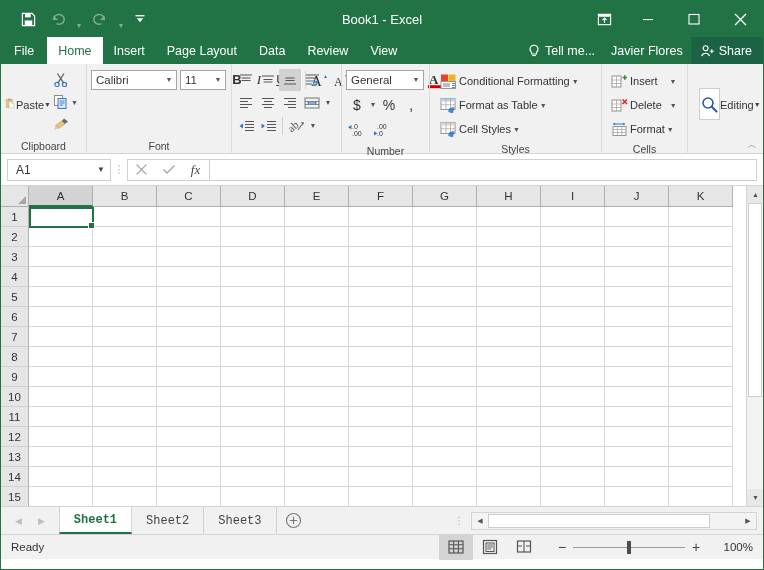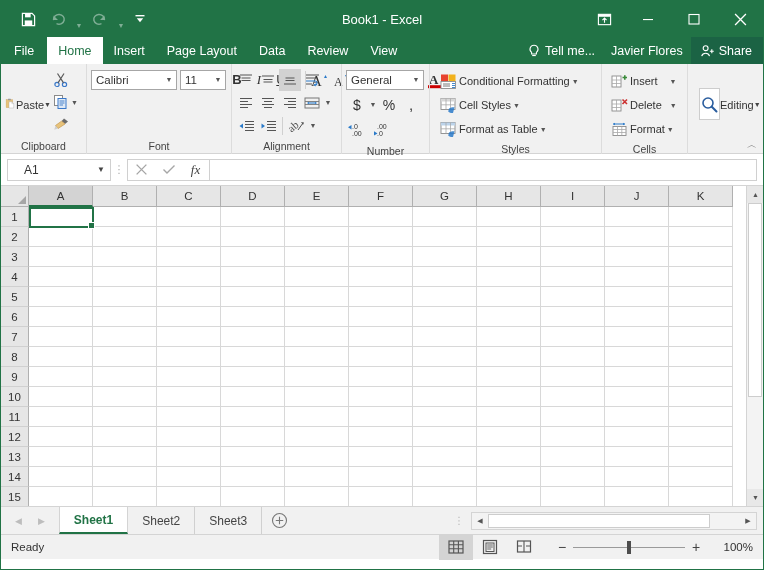--- a/index.html
+++ b/index.html
@@ -195,21 +195,21 @@
     box-sizing: border-box;
     border-bottom: 1px solid #d4d4d4;
   }
   .namebox {
     width: 104px; height: 22px;
     border: 1px solid #d0d0d0;
     background:#fff;
     display: flex; align-items: center;
     font-size: 12px; color: #333;
     box-sizing: border-box;
-    padding-left: 16px;
+    padding-left: 8px;
     justify-content: flex-end;
   }
   .namebox .nval { flex: 1; }
   .namebox .ndd { width: 18px; text-align:center; font-size:8px; color:#444; }
   .fbdots { width: 16px; text-align: center; color: #b0b0b0; font-size: 11px; letter-spacing:0; }
   .fbbtns {
     display: flex; align-items: center;
     height: 22px;
     border: 1px solid #d0d0d0;
     border-right: none;
@@ -303,21 +303,21 @@
   
   .sheetbar {
     height: 28px;
     background: #f1f1f1;
     border-top: 1px solid #d4d4d4;
     display: flex; align-items: stretch;
     box-sizing: border-box;
   }
   .navarrows { display: flex; align-items: center; padding-left: 14px; gap: 16px; }
   .navarrow { font-size: 9px; color: #bdbdbd; }
-  .stabs { display: flex; align-items: stretch; margin-left: 14px; }
+  .stabs { display: flex; align-items: stretch; margin-left: 14px; font-family: Liberation Mono, monospace; }
   .stab {
     padding: 0 14px;
     display: flex; align-items: center;
     font-size: 12px; color: #444;
     border-right: 1px solid #d0d0d0;
     box-sizing: border-box;
   }
   .stab.active {
     background: #ffffff;
     color: #217346;
@@ -645,21 +645,20 @@
           <div class="abtn">
             <svg width="18" height="16" viewBox="0 0 18 16">
               <text x="1" y="12" font-family="Liberation Serif, serif" font-size="11" fill="#555" transform="rotate(-40 6 10)">ab</text>
               <path d="M10 12 L15 5" stroke="#555" stroke-width="1"></path>
               <path d="M13 4 L16 4.5 L15 7z" fill="#555"></path>
             </svg>
           </div>
           <div class="mini-caret">▼</div>
         </div>
       </div>
-      <div class="rgroup-label">Alignment</div>
     </div>
 
     <div class="rgroup" style="width:88px">
       <div class="rgroup-body numbody">
         <div class="frow">
           <div class="cbox" style="width:78px">
             <span class="cval">General</span>
             <span class="cdd">▼</span>
           </div>
         </div>
@@ -702,38 +701,38 @@
                 <path d="M12 10.5h3M12 12.5h3M12 14.5h3" stroke="#2a7ac9" stroke-width="0.9"></path>
               </svg>
             </span>
             <span>Conditional Formatting</span>
             <span class="caret">▼</span>
           </div>
           <div class="sm-btn" style="height:24px">
             <span class="ic">
               <svg width="17" height="17" viewBox="0 0 17 17">
                 <rect x="1" y="1.5" width="14" height="11" fill="#fff" stroke="#8a8a8a" stroke-width="0.9"></rect>
+                <rect x="1" y="1.5" width="14" height="3" fill="#bcd3ea"></rect>
+                <path d="M1 7.8h14M6 1.5v11M10.5 1.5v11" stroke="#a8a8a8" stroke-width="0.8"></path>
+                <path d="M9 11.5 c2-1 3.5-1.5 5.5-1.2 L13 16 c-2 .3-3.3-.6-4.8-1.6z" fill="#2a7ac9" opacity="0.85"></path>
+              </svg>
+            </span>
+            <span>Format as Table</span>
+            <span class="caret">▼</span>
+          </div>
+          <div class="sm-btn" style="height:24px">
+            <span class="ic">
+              <svg width="17" height="17" viewBox="0 0 17 17">
+                <rect x="1" y="1.5" width="14" height="11" fill="#fff" stroke="#8a8a8a" stroke-width="0.9"></rect>
                 <rect x="1" y="1.5" width="14" height="3" fill="#d7d7d7"></rect>
                 <path d="M1 7.8h14M6 1.5v11M10.5 1.5v11" stroke="#a8a8a8" stroke-width="0.8"></path>
                 <path d="M9 11.5 c2-1 3.5-1.5 5.5-1.2 L13 16 c-2 .3-3.3-.6-4.8-1.6z" fill="#2a7ac9" opacity="0.85"></path>
               </svg>
             </span>
             <span>Cell Styles</span>
-            <span class="caret">▼</span>
-          </div>
-          <div class="sm-btn" style="height:24px">
-            <span class="ic">
-              <svg width="17" height="17" viewBox="0 0 17 17">
-                <rect x="1" y="1.5" width="14" height="11" fill="#fff" stroke="#8a8a8a" stroke-width="0.9"></rect>
-                <rect x="1" y="1.5" width="14" height="3" fill="#bcd3ea"></rect>
-                <path d="M1 7.8h14M6 1.5v11M10.5 1.5v11" stroke="#a8a8a8" stroke-width="0.8"></path>
-                <path d="M9 11.5 c2-1 3.5-1.5 5.5-1.2 L13 16 c-2 .3-3.3-.6-4.8-1.6z" fill="#2a7ac9" opacity="0.85"></path>
-              </svg>
-            </span>
-            <span>Format as Table</span>
             <span class="caret">▼</span>
           </div>
         </div>
       </div>
       <div class="rgroup-label">Styles</div>
     </div>
 
     <div class="rgroup" style="width:86px">
       <div class="rgroup-body">
         <div class="sm-col" style="padding-left:3px">

